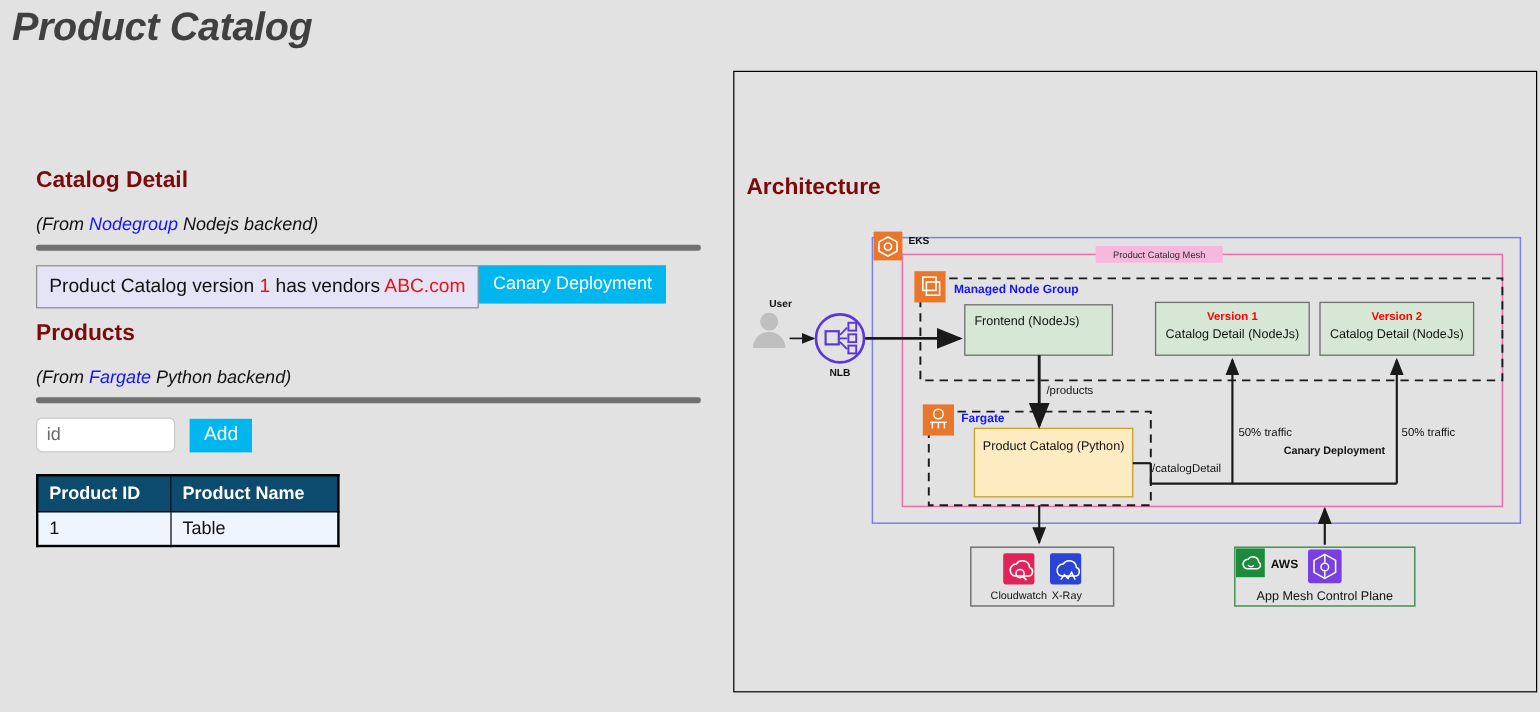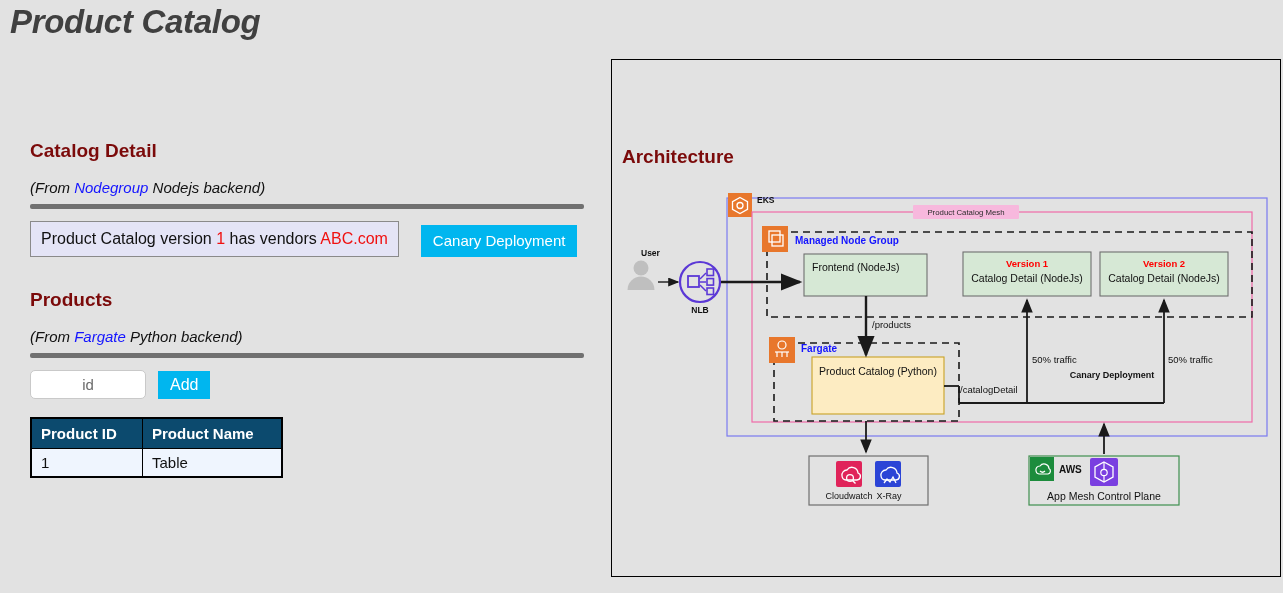--- a/index.html
+++ b/index.html
@@ -51,22 +51,21 @@
   .rule {
     height: 5px;
     background: #707070;
     border-radius: 2px;
     width: 554px;
     margin: 0 0 12px 0;
   }
 
   .detail-row {
     display: flex;
-    align-items: flex-end;
-    gap: 22px;
+    align-items: flex-start;
   }
   .detail-box {
     background: #e4e4f6;
     border: 1px solid #8a8a8a;
     padding: 6px 10px;
     font-size: 16px;
     color: #111;
     line-height: 22px;
     white-space: nowrap;
   }
@@ -77,40 +76,40 @@
     color: #ffffff;
     border: none;
     font-size: 15px;
     padding: 7px 12px;
     line-height: 18px;
     font-family: "Liberation Sans", sans-serif;
     cursor: pointer;
     white-space: nowrap;
   }
 
-  .products-head { margin-top: 32px; }
+  .products-head { margin-top: 10px; }
 
   .form-row {
     display: flex;
     align-items: center;
     gap: 12px;
     margin-bottom: 18px;
   }
   .inp {
     font-family: "Liberation Sans", sans-serif;
     font-size: 15px;
     padding: 5px 8px;
     border: 1px solid #c9c9c9;
     border-radius: 5px;
     background: #fff;
     color: #111;
     box-sizing: border-box;
   }
   .inp::placeholder { color: #6b6b6b; }
-  .inp-id { width: 116px; text-align: center; }
+  .inp-id { width: 116px; }
   .inp-name { width: 290px; }
   .add-btn {
     background: #00b6ef;
     color: #fff;
     border: none;
     font-size: 16px;
     padding: 5px 12px;
     font-family: "Liberation Sans", sans-serif;
     cursor: pointer;
   }

